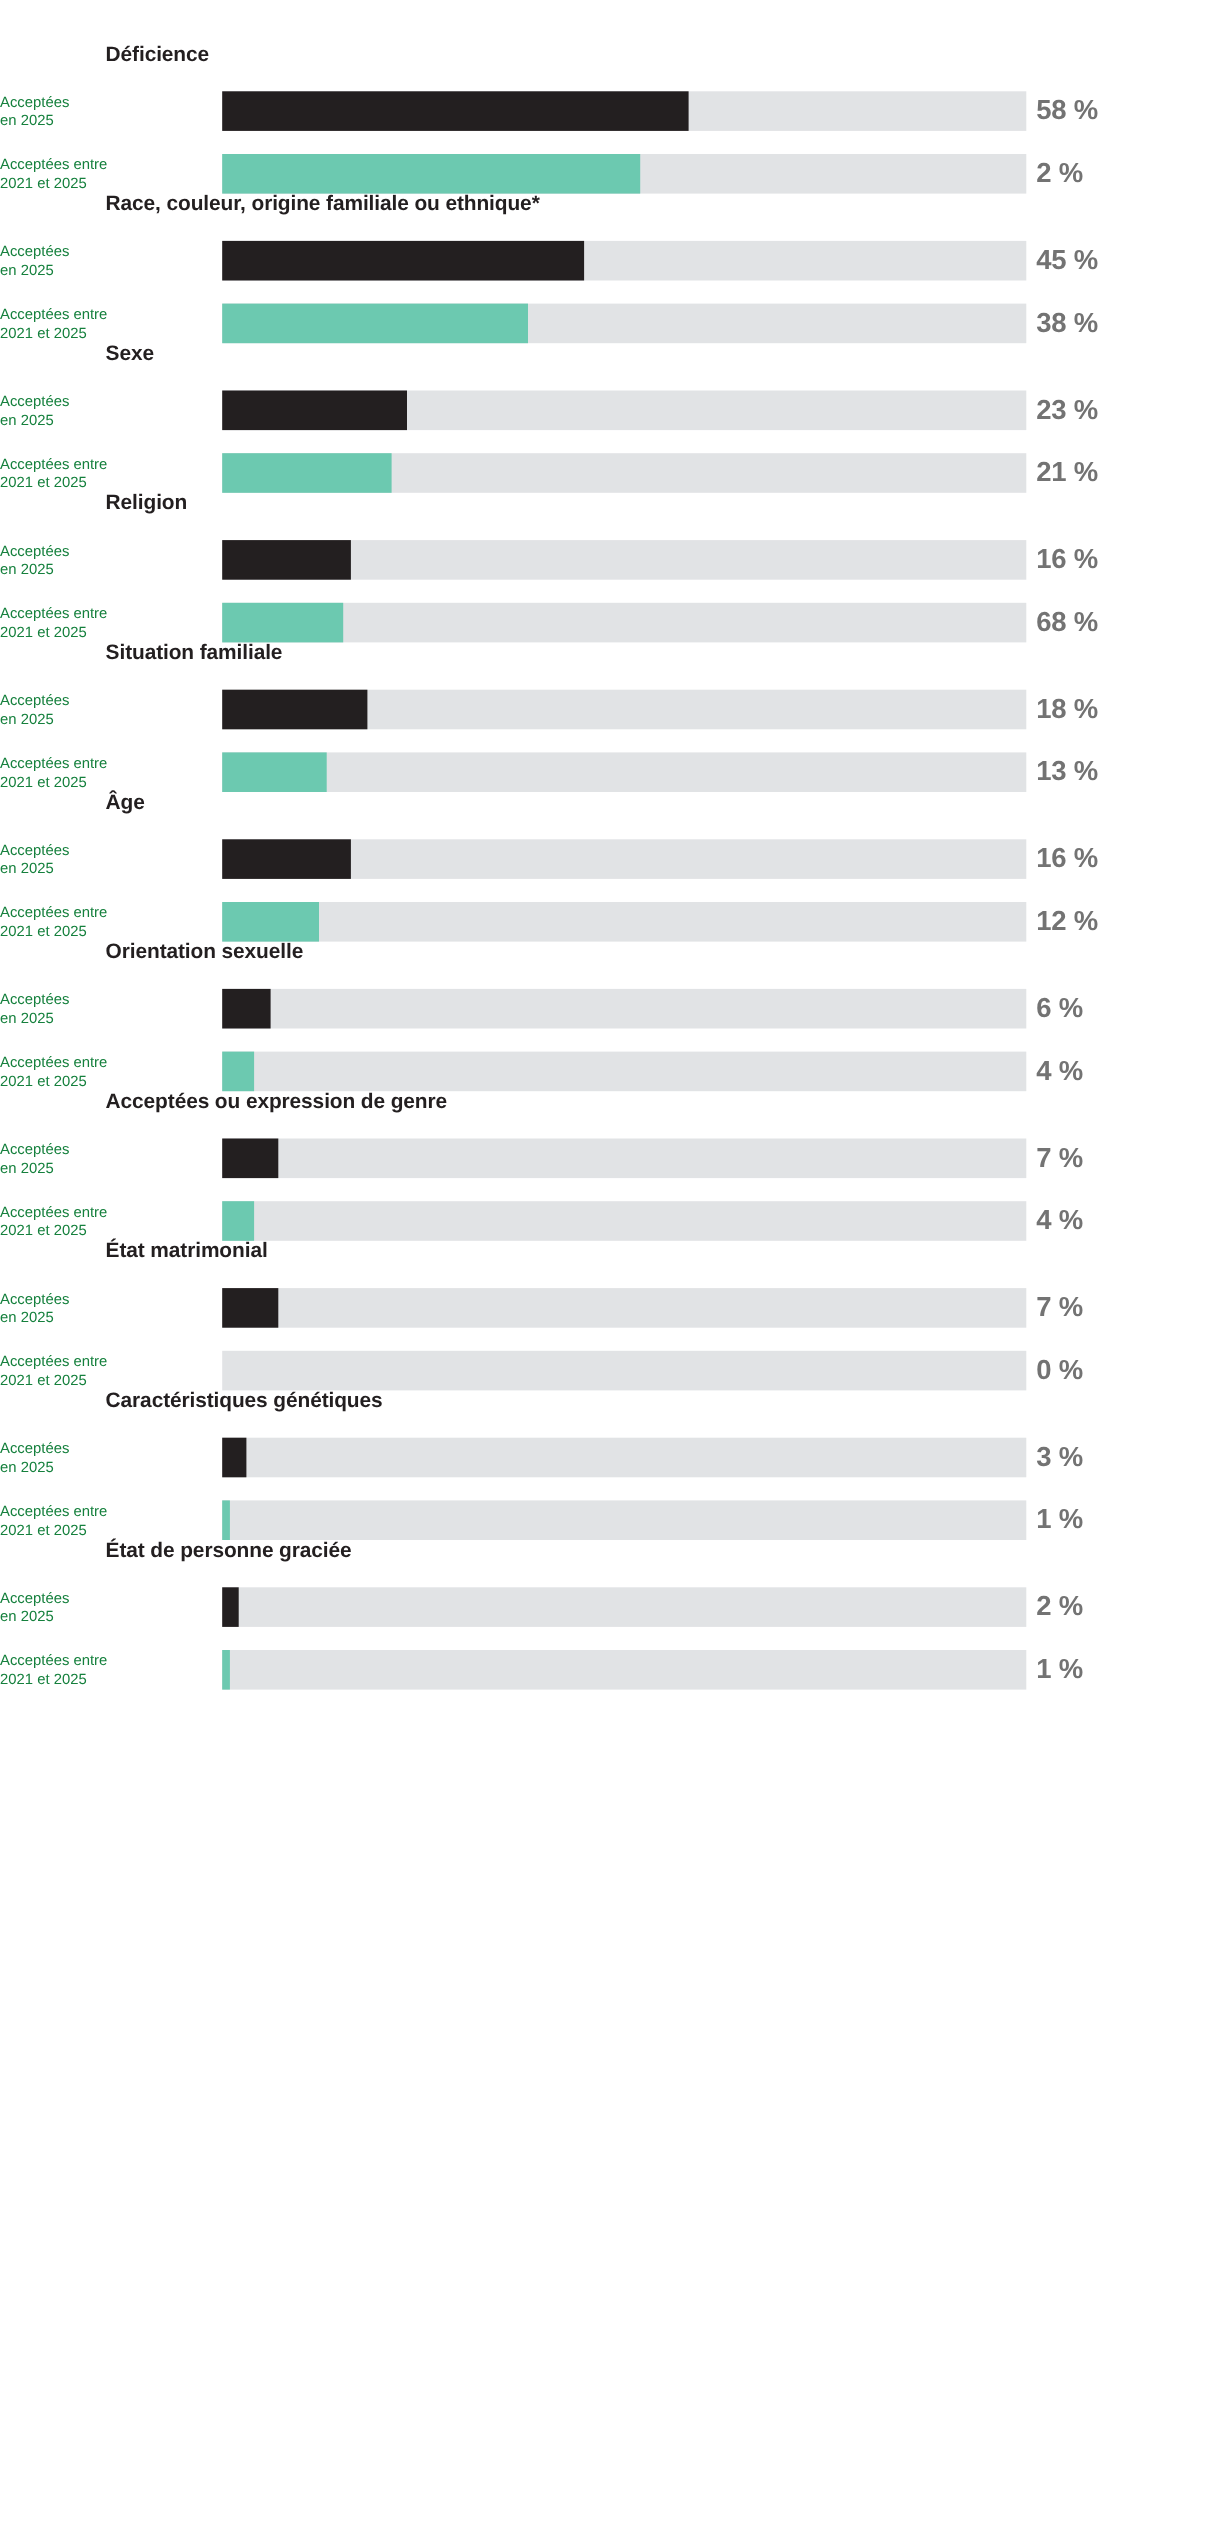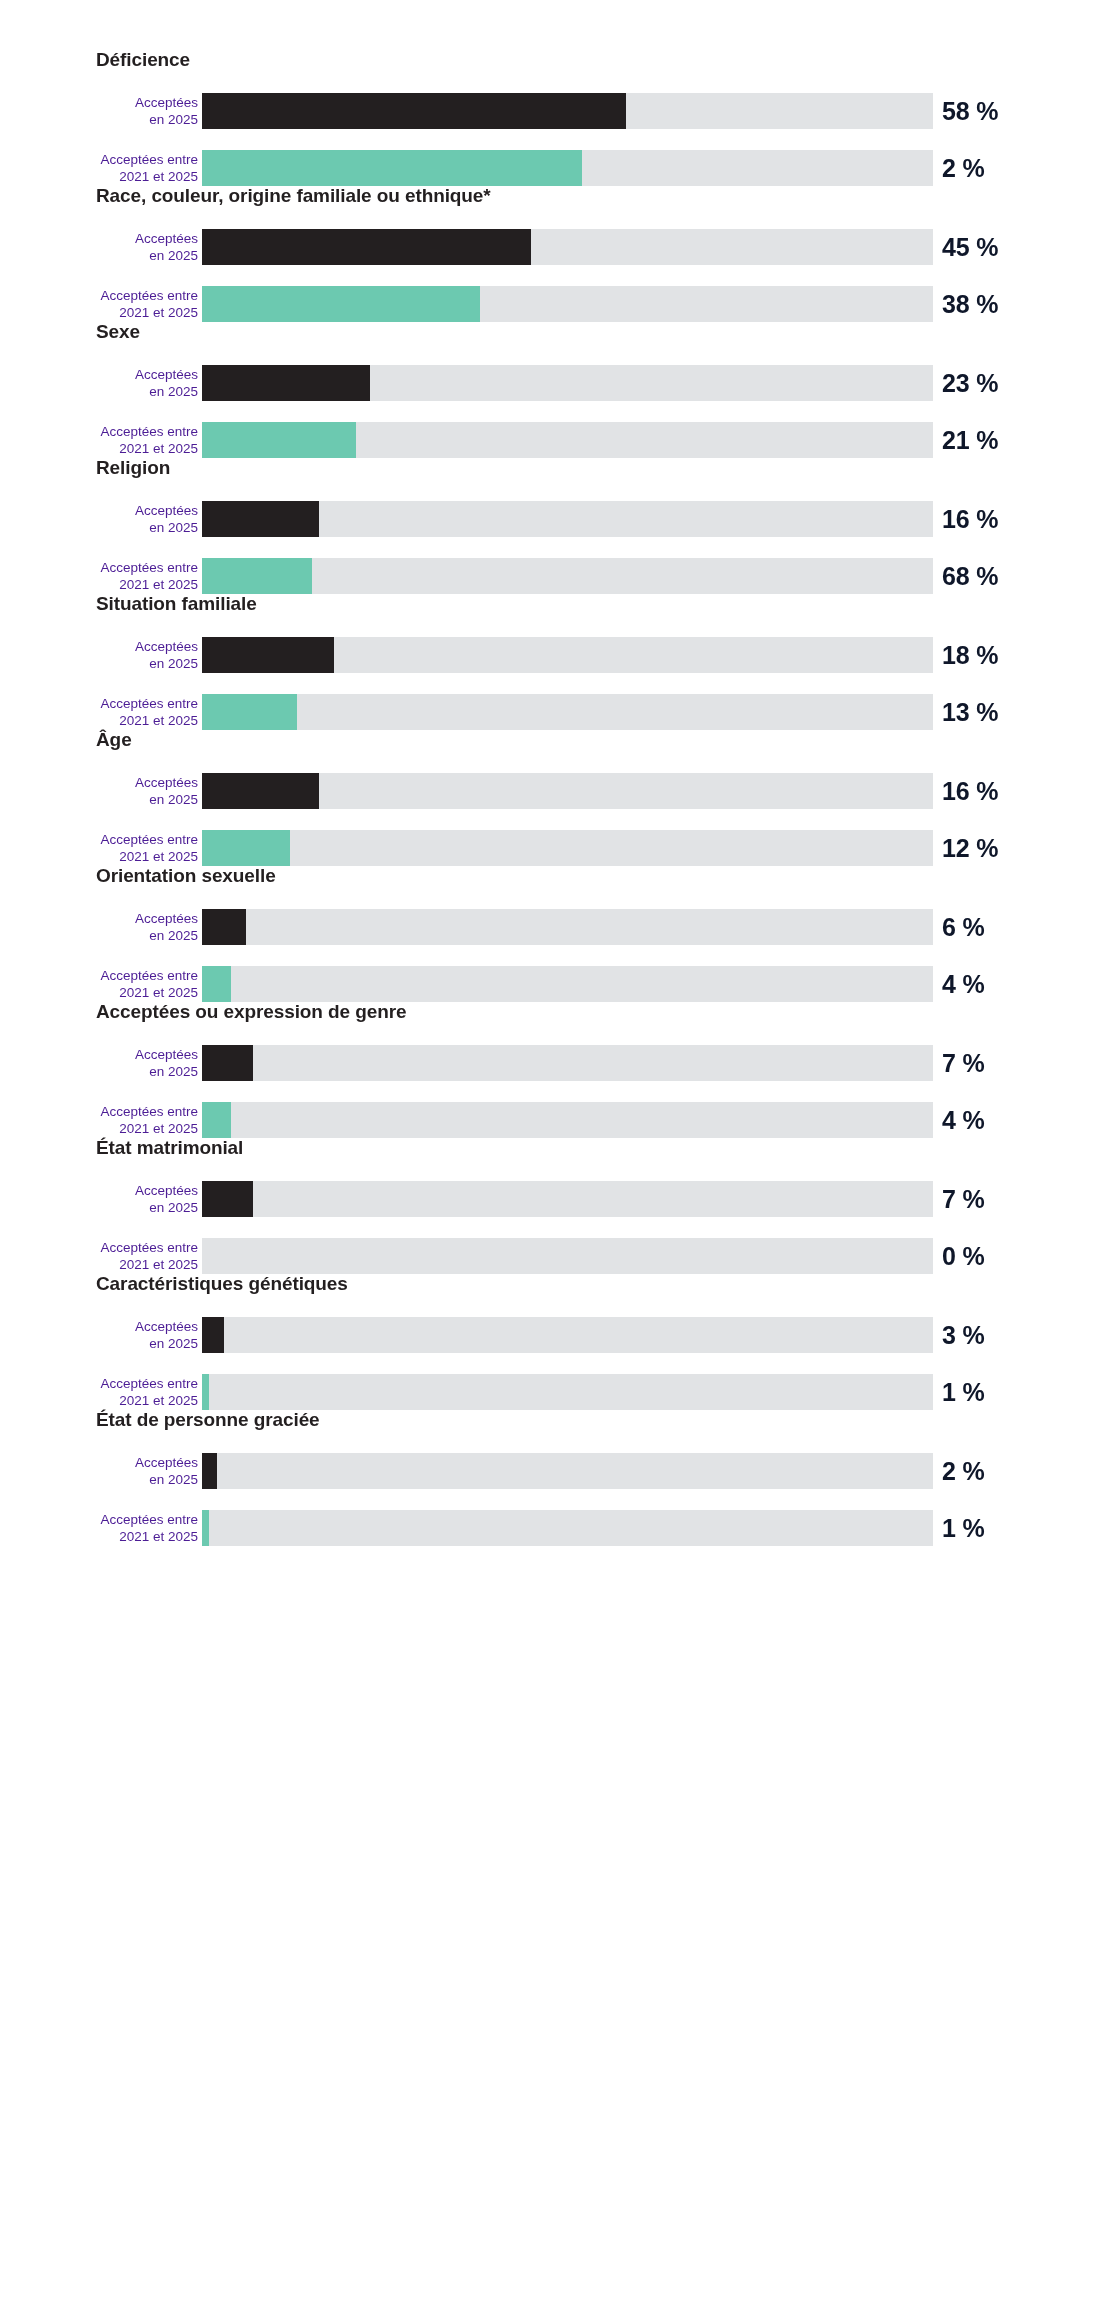--- a/index.html
+++ b/index.html
@@ -13,21 +13,21 @@
     font-family: "Liberation Sans", sans-serif;
     color: #231f20;
     overflow: hidden;
     position: relative;
   }
   #chart-root {
     position: relative;
     width: 899px;
     height: 2302px;
     box-sizing: border-box;
-    padding-top: 48px;
+    padding-top: 38px;
   }
   .group {
     position: relative;
     height: 136px;
   }
   .group-title {
     position: absolute;
     left: 96px;
     top: 0;
     font-size: 19px;
@@ -43,24 +43,23 @@
     right: 0;
     height: 36px;
   }
   .row-dark  { top: 45px; }
   .row-teal  { top: 102px; }
 
   .row-label {
     position: absolute;
     left: 0;
     width: 198px;
-    text-align: right;
     font-size: 13.5px;
     line-height: 17px;
-    color: #4c1d95;
+    color: #15803d;
     top: 50%;
     transform: translateY(-50%);
     white-space: pre-line;
   }
   .track {
     position: absolute;
     left: 202px;
     width: 731px;
     top: 0;
     height: 36px;
@@ -76,21 +75,21 @@
   .fill.dark { background: #231f20; }
   .fill.teal { background: #6cc9b0; }
 
   .value {
     position: absolute;
     left: 942px;
     top: 50%;
     transform: translateY(-50%);
     font-size: 25px;
     font-weight: bold;
-    color: #0f172a;
+    color: #737373;
     white-space: nowrap;
     letter-spacing: -0.2px;
   }
 </style>
 </head>
 <body>
 
 <div id="chart-root">
     <div class="group">
       <div class="group-title">Déficience</div>

